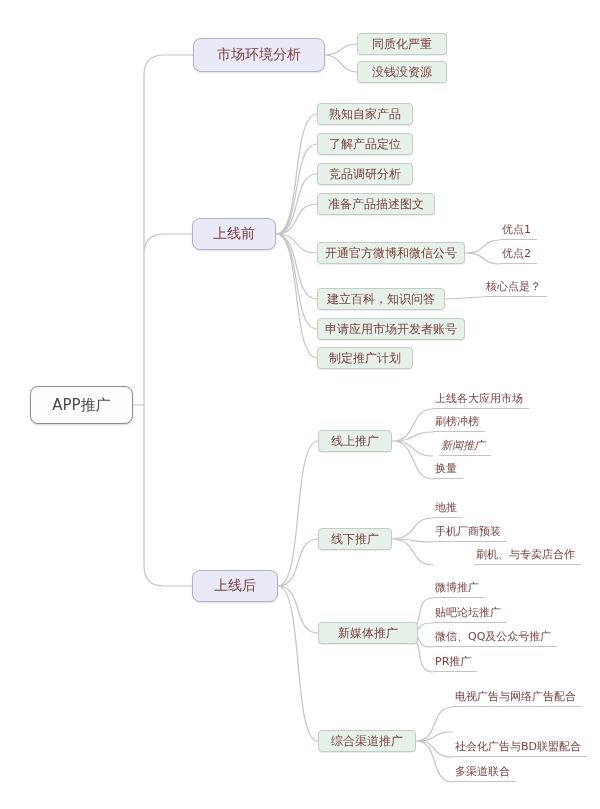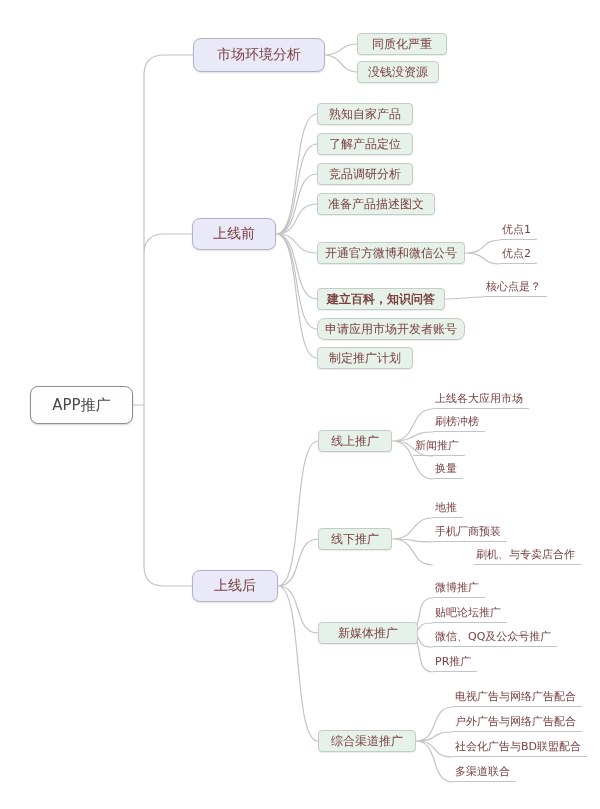--- a/index.html
+++ b/index.html
@@ -52,53 +52,52 @@
       <path d="M416,741 C440,741 429,707 453,707 M416,741 C440,741 429,732 453,732 M416,741 C440,741 429,757 453,757 M416,741 C440,741 429,782 453,782"></path>
       <path d="M465,253 C488,253 480,240 500,240 M465,253 C488,253 480,264 500,264"></path>
       <path d="M445,299 C462,299 466,297 484,297"></path>
     </g>
   </svg>
 
   <div class="node root" style="left:30px; top:386px; width:103px; height:38px;">APP推广</div>
 
   <div class="node branch" style="left:193px; top:38px; width:132px; height:34px;">市场环境分析</div>
   <div class="node topic" style="left:357px; top:33px; width:90px; height:22px;">同质化严重</div>
-  <div class="node topic" style="left:357px; top:61px; width:82px; height:22px;">没钱没资源</div>
+  <div class="node topic" style="left:357px; top:61px; width:90px; height:22px;">没钱没资源</div>
 
   <div class="node topic" style="left:317px; top:103px; width:96px; height:22px;">熟知自家产品</div>
   <div class="node branch" style="left:192px; top:218px; width:84px; height:32px;">上线前</div>
   <div class="node topic" style="left:317px; top:133px; width:96px; height:22px;">了解产品定位</div>
   <div class="node topic" style="left:317px; top:163px; width:96px; height:22px;">竞品调研分析</div>
   <div class="node topic" style="left:317px; top:193px; width:118px; height:22px;">准备产品描述图文</div>
   <div class="node topic" style="left:317px; top:242px; width:148px; height:22px;">开通官方微博和微信公号</div>
   <div class="node leaf" style="left:500px; top:223px;">优点1</div>
   <div class="node leaf" style="left:500px; top:247px;">优点2</div>
-  <div class="node topic" style="left:317px; top:288px; width:128px; height:22px;font-weight:bold;">建立百科，知识问答</div>
+  <div class="node topic" style="left:317px; top:288px; width:128px; height:22px;">建立百科，知识问答</div>
   <div class="node leaf" style="left:484px; top:280px;">核心点是？</div>
-  <div class="node topic" style="left:317px; top:318px; width:148px; height:22px;border-radius:8px;">申请应用市场开发者账号</div>
+  <div class="node topic" style="left:317px; top:318px; width:148px; height:22px;">申请应用市场开发者账号</div>
   <div class="node topic" style="left:317px; top:347px; width:96px; height:22px;">制定推广计划</div>
 
   <div class="node branch" style="left:192px; top:570px; width:86px; height:32px;">上线后</div>
 
   <div class="node topic" style="left:318px; top:430px; width:74px; height:22px;">线上推广</div>
   <div class="node leaf" style="left:433px; top:392px;">上线各大应用市场</div>
   <div class="node leaf" style="left:433px; top:415px;">刷榜冲榜</div>
-  <div class="node leaf" style="left:413px; top:439px;">新闻推广</div>
+  <div class="node leaf" style="left:439px; top:439px;font-style:italic;">新闻推广</div>
   <div class="node leaf" style="left:433px; top:462px;">换量</div>
 
   <div class="node topic" style="left:318px; top:528px; width:74px; height:22px;">线下推广</div>
   <div class="node leaf" style="left:433px; top:501px;">地推</div>
   <div class="node leaf" style="left:433px; top:525px;">手机厂商预装</div>
   <div class="node leaf" style="left:433px; top:548px;margin-left:41px;">刷机、与专卖店合作</div>
 
   <div class="node topic" style="left:318px; top:622px; width:100px; height:22px;">新媒体推广</div>
   <div class="node leaf" style="left:433px; top:581px;">微博推广</div>
   <div class="node leaf" style="left:433px; top:606px;">贴吧论坛推广</div>
   <div class="node leaf" style="left:433px; top:630px;">微信、QQ及公众号推广</div>
   <div class="node leaf" style="left:433px; top:655px;">PR推广</div>
 
   <div class="node topic" style="left:318px; top:730px; width:98px; height:22px;">综合渠道推广</div>
   <div class="node leaf" style="left:453px; top:690px;">电视广告与网络广告配合</div>
-  <div class="node leaf" style="left:453px; top:715px;">户外广告与网络广告配合</div>
   <div class="node leaf" style="left:453px; top:740px;">社会化广告与BD联盟配合</div>
   <div class="node leaf" style="left:453px; top:765px;">多渠道联合</div>
 
 </div>
 
 </body></html>

